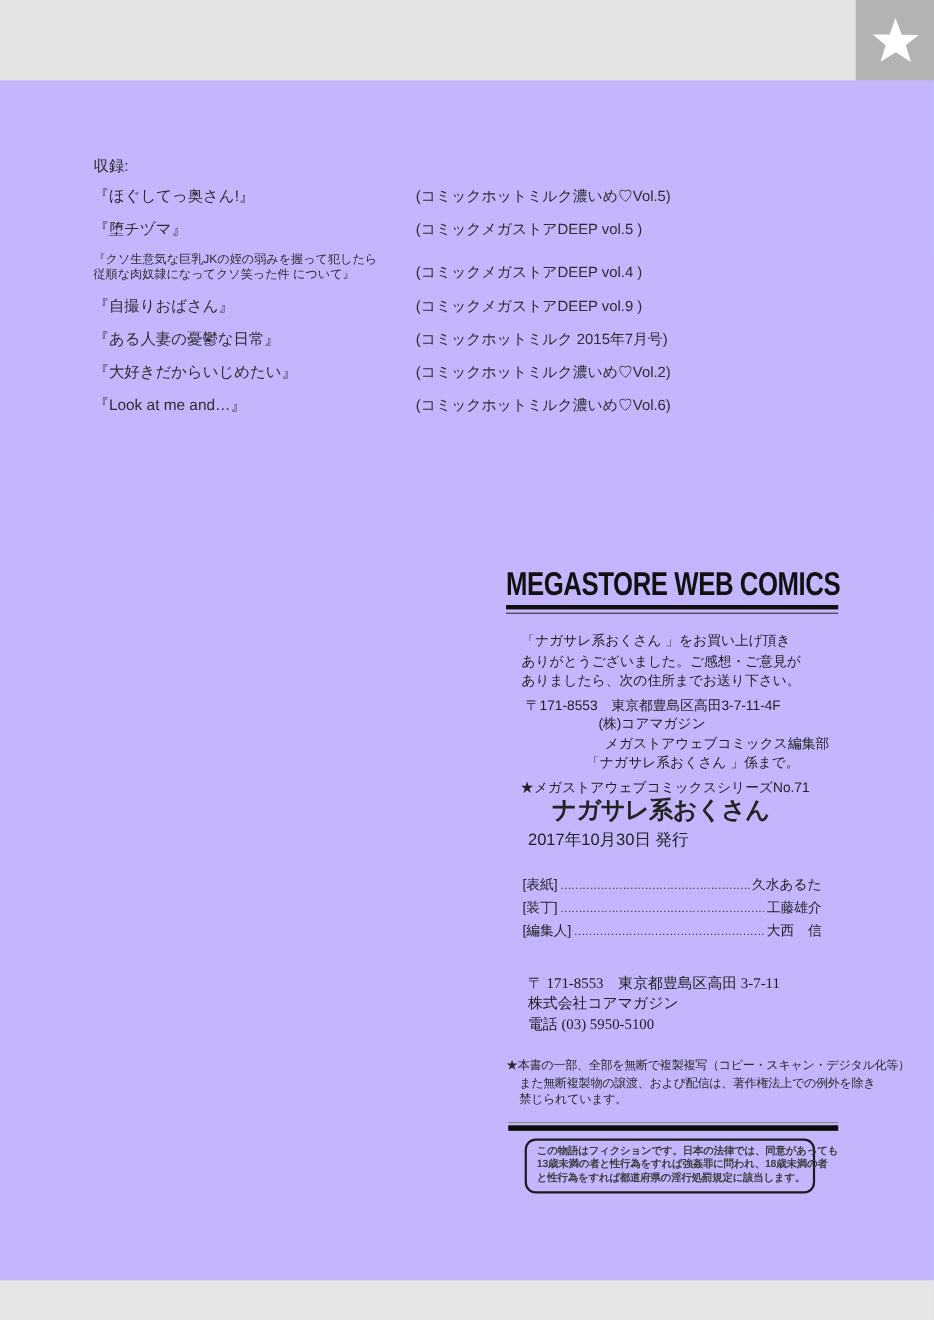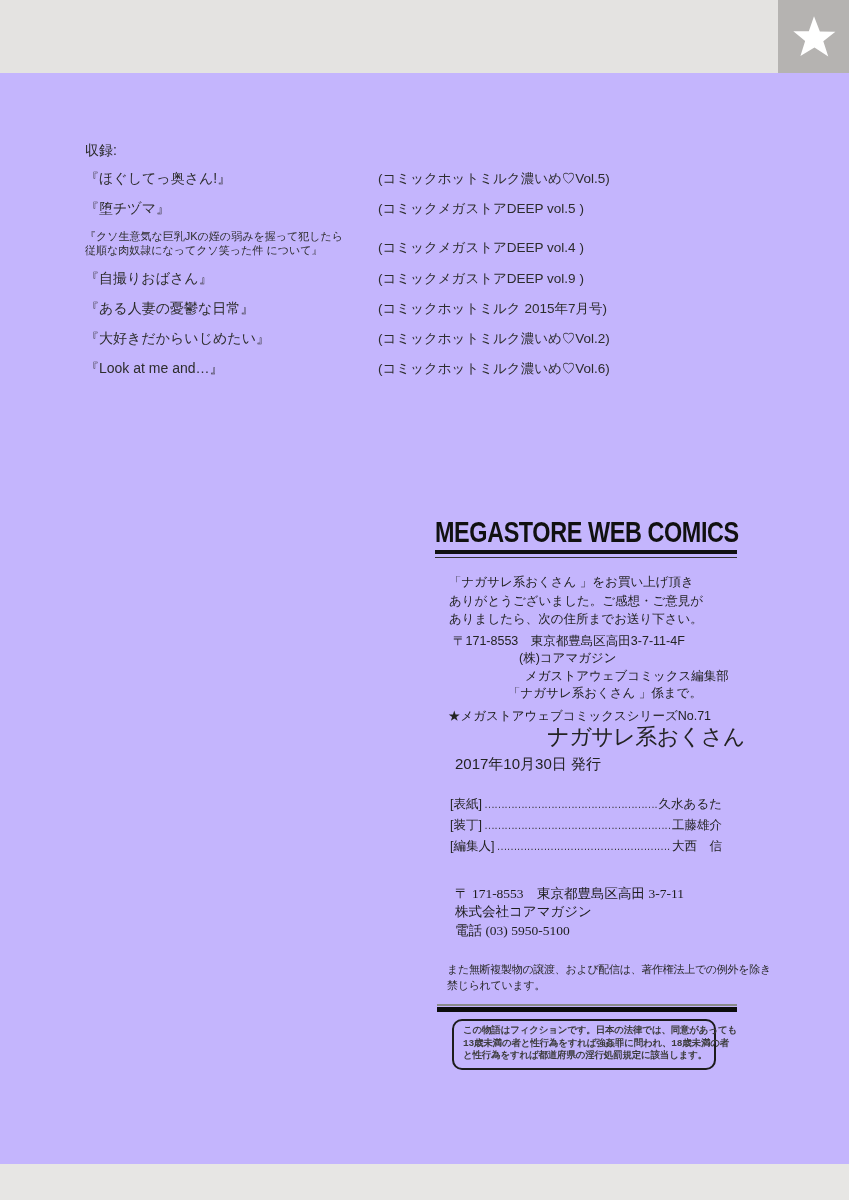--- a/index.html
+++ b/index.html
@@ -21,35 +21,35 @@
   .works { position: absolute; left: 85px; top: 142px; width: 640px; color: #2d2d2d; }
   .works-label { font-size: 14px; line-height: 17px; margin-bottom: 11px; }
   .work-row { display: flex; align-items: baseline; margin-bottom: 13px; }
   .work-title { width: 293px; flex: 0 0 293px; font-size: 14px; line-height: 17px; white-space: pre-line; }
   .work-row.small .work-title { font-size: 11px; line-height: 13.5px; }
   .work-source { font-size: 13.5px; line-height: 17px; white-space: nowrap; }
   .work-row.small { align-items: center; }
   .work-row.small .work-source { align-self: flex-end; padding-bottom: 1px; }
 
   
-  .colophon { position: absolute; left: 435px; top: 516px; width: 380px; color: #232323; }
+  .colophon { position: absolute; left: 460px; top: 516px; width: 380px; color: #232323; }
   .brand { font-size: 30px; line-height: 32px; font-weight: bold; letter-spacing: -0.5px;
            white-space: nowrap; transform: scaleX(0.78); transform-origin: left center; color: #111; }
   .brand-rule-thick { width: 302px; height: 4px; background: #111; margin-top: 2px; }
   .brand-rule-thin  { width: 302px; height: 1.5px; background: #333; margin-top: 2.5px; }
 
   .thanks { margin-top: 15px; padding-left: 14px; font-size: 12.5px; line-height: 18.5px; }
   .send-address { margin-top: 4px; font-size: 12.5px; line-height: 17.5px; }
   .ind-a { padding-left: 18px; }
   .ind-b { padding-left: 84px; }
   .ind-c { padding-left: 90px; }
   .ind-d { padding-left: 73px; }
   .waiting { margin-top: 4px; padding-left: 13px; font-size: 13px; line-height: 18px; }
   .series  { margin-top: 5px; padding-left: 13px; font-size: 12.5px; line-height: 16px; }
-  .book-title { margin-top: 0; padding-left: 42px; font-size: 22px; line-height: 26px; font-weight: 400; letter-spacing: -0.5px; text-align: center; }
+  .book-title { margin-top: 0; padding-left: 42px; font-size: 22px; line-height: 26px; font-weight: 700; letter-spacing: -0.5px; }
   .publish-date { margin-top: 4px; padding-left: 20px; font-size: 15px; line-height: 20px; }
 
   .credits { margin-top: 22px; margin-left: 15px; width: 272px; }
   .credit-row { display: flex; align-items: baseline; height: 21px; font-size: 12.5px; }
   .credit-role { white-space: nowrap; }
   .credit-leader { flex: 1 1 auto; overflow: hidden; white-space: nowrap; color: #3a3a3a;
                    font-size: 11px; margin: 0 2px; letter-spacing: -1px; }
   .credit-leader::after { content: "…………………………………………………………………………………………"; }
   .credit-name { white-space: nowrap; }
 
@@ -57,21 +57,21 @@
                font-size: 13.5px; line-height: 18.5px; color: #1e1e1e; }
 
   .copyright { margin-top: 22px; font-size: 11px; line-height: 15.5px; letter-spacing: -0.3px; color: #2a2a2a; }
   .copyright .cont { padding-left: 12px; }
 
   .divider { margin-top: 11px; width: 300px; margin-left: 2px; }
   .divider-thin  { height: 1.5px; background: #8a8a8a; }
   .divider-thick { height: 5px; background: #0c0c0c; margin-top: 1.5px; }
 
   .fiction-box { margin-top: 7px; margin-left: 17px; width: 264px; border: 2.5px solid #1c1c1c;
-                 border-radius: 10px; padding: 4px 14px 5px 9px; font-family: Liberation Mono, monospace; }
+                 border-radius: 10px; padding: 4px 14px 5px 9px; }
   .fiction-line { font-size: 9.5px; line-height: 12.6px; font-weight: bold; color: #3d3d3d;
                   letter-spacing: -0.2px; white-space: nowrap; }
 </style>
 </head>
 <body>
 
 <div class="page">
 
   <div class="top-band"></div>
   <div class="star-badge">
@@ -154,20 +154,21 @@
       </div>
     </div>
 
     <div class="publisher">
       <div>〒 171-8553　東京都豊島区高田 3-7-11</div>
       <div>株式会社コアマガジン</div>
       <div>電話 (03) 5950-5100</div>
     </div>
 
     <div class="copyright">
+      <div>★本書の一部、全部を無断で複製複写（コピー・スキャン・デジタル化等）</div>
       <div class="cont">また無断複製物の譲渡、および配信は、著作権法上での例外を除き</div>
       <div class="cont">禁じられています。</div>
     </div>
 
     <div class="divider">
       <div class="divider-thin"></div>
       <div class="divider-thick"></div>
     </div>
 
     <div class="fiction-box">

